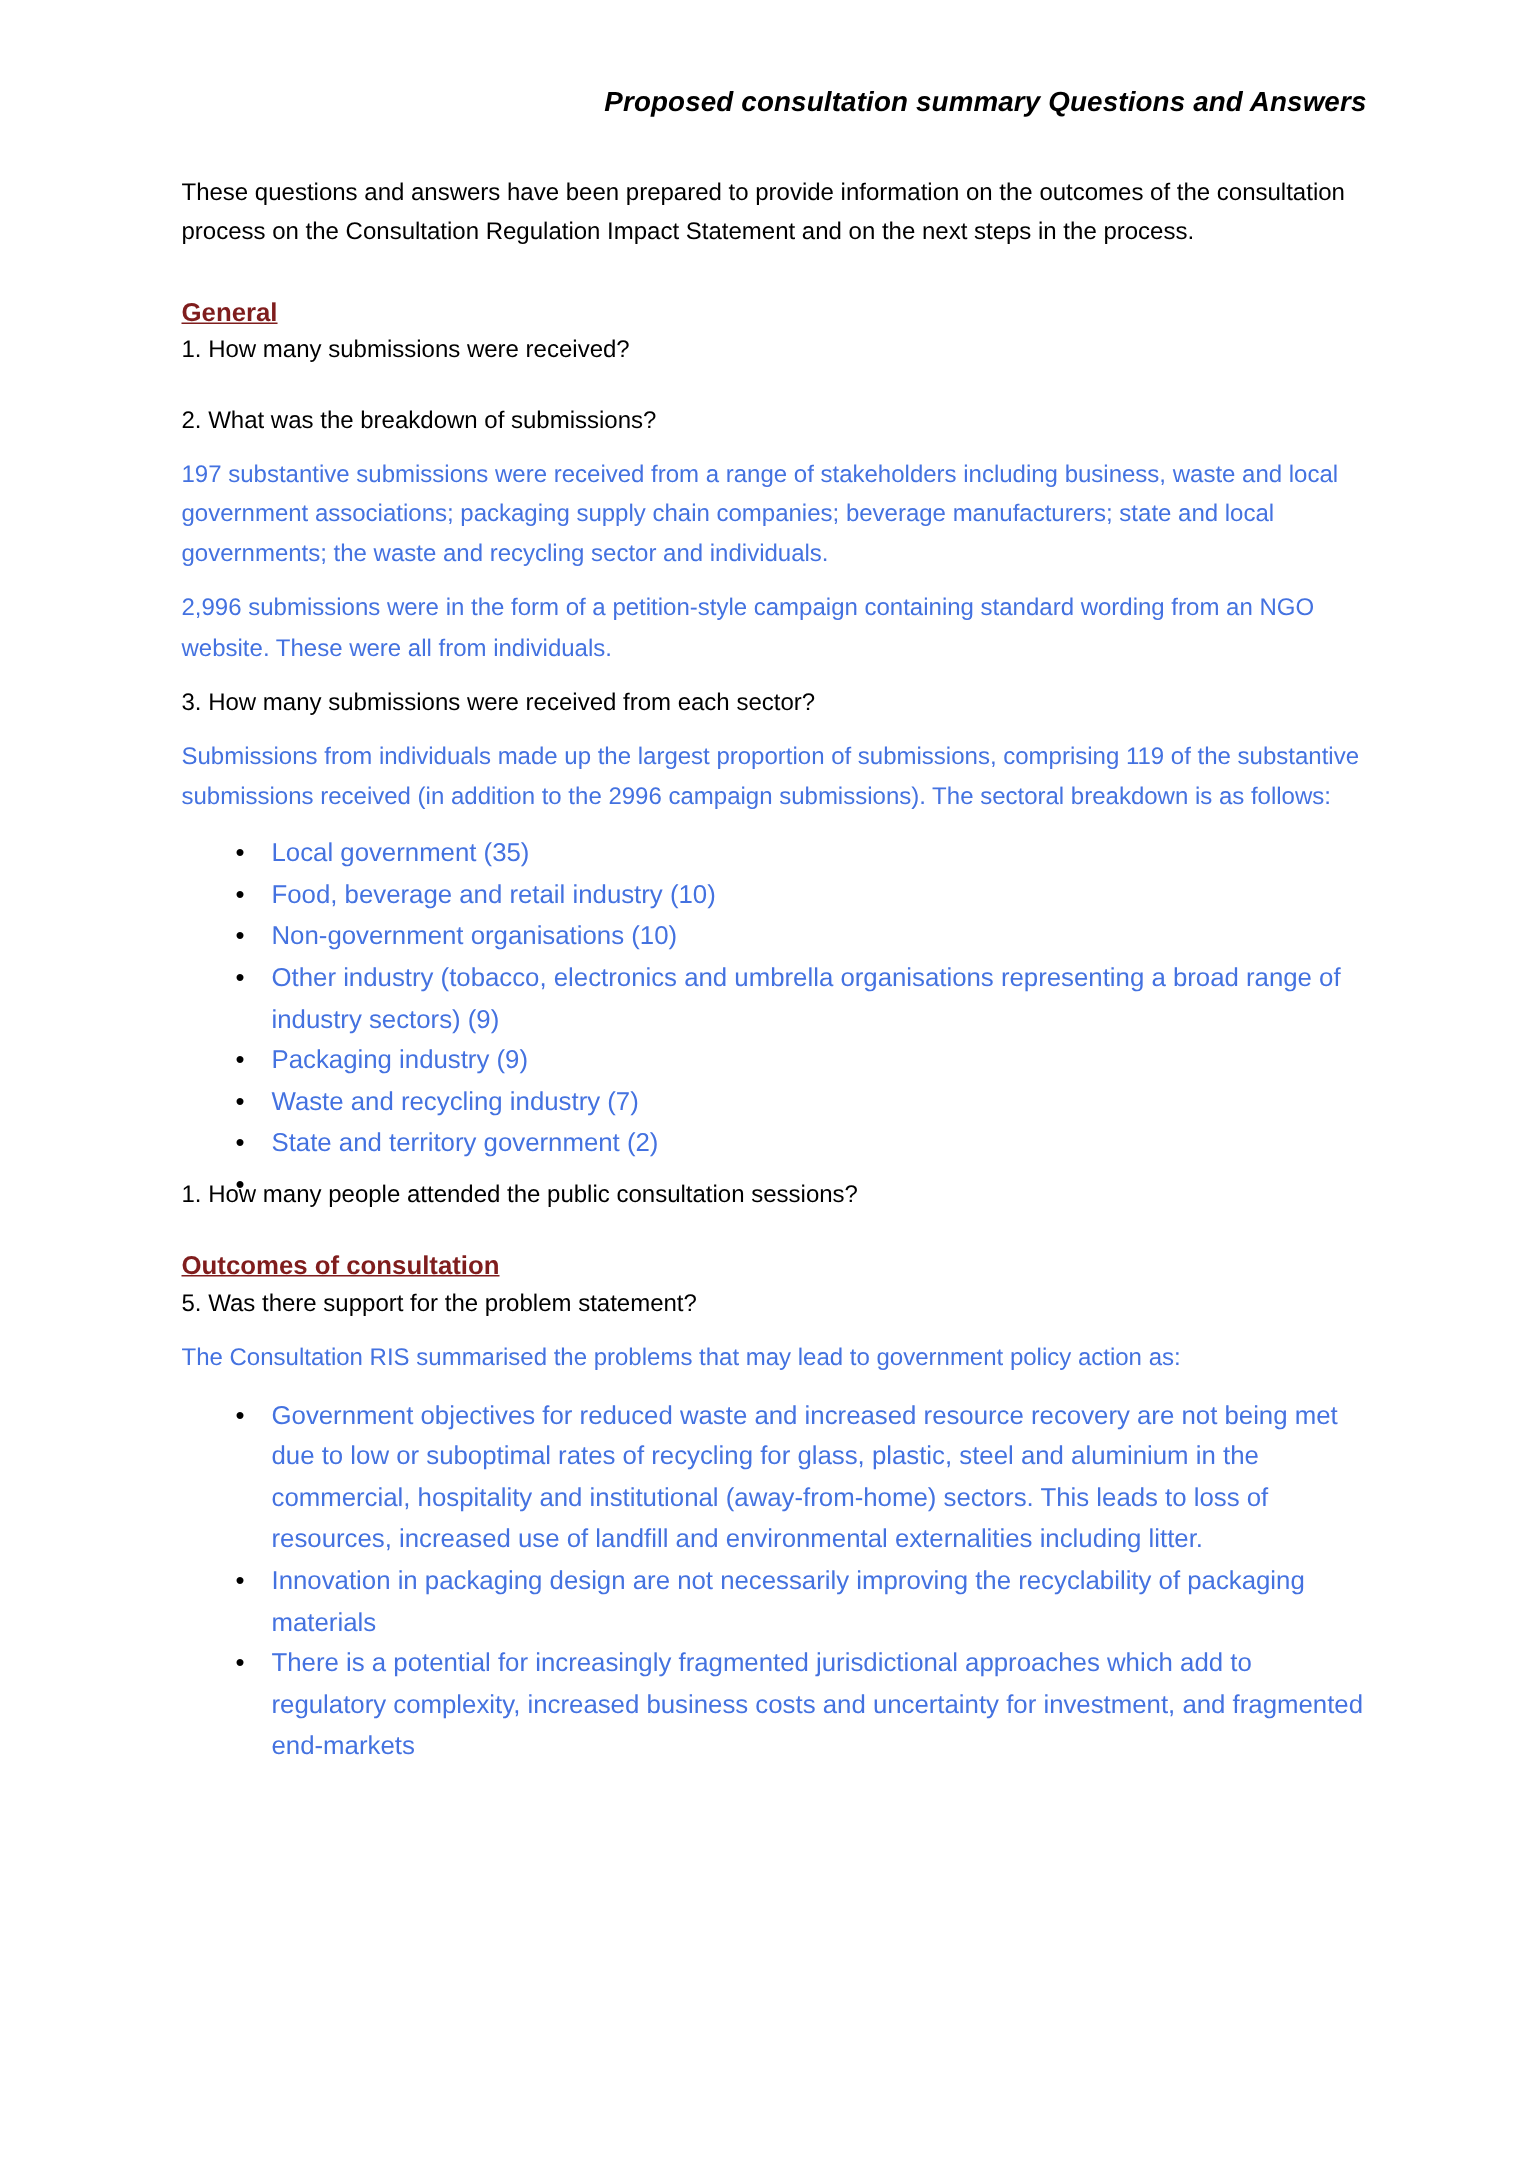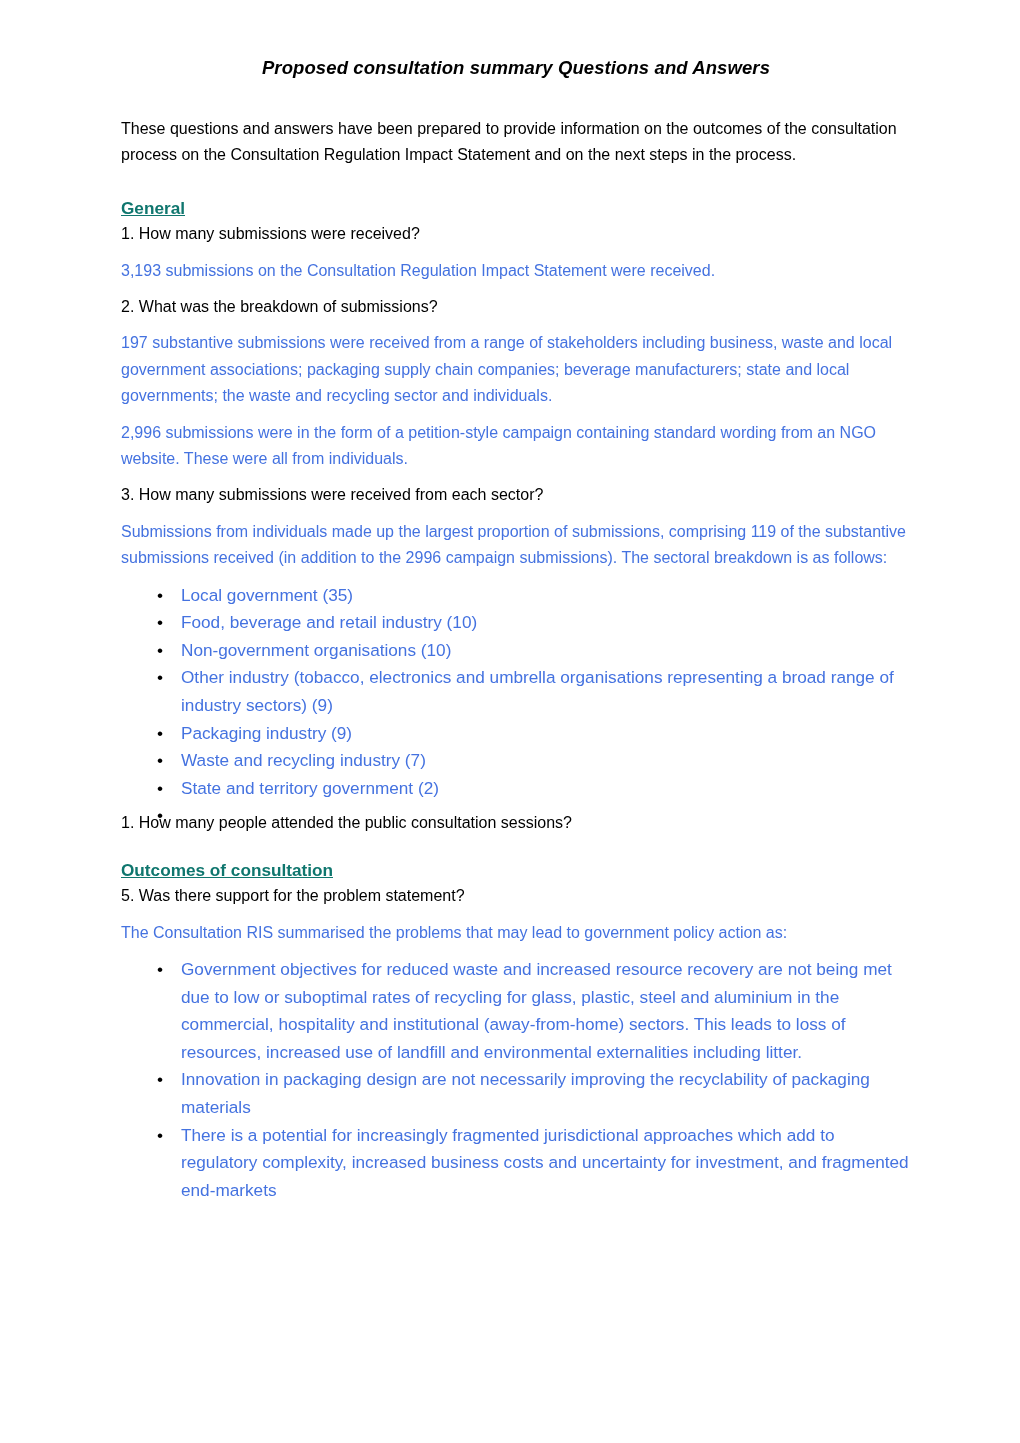--- a/index.html
+++ b/index.html
@@ -22,21 +22,21 @@
     padding: 0;
     overflow: hidden;
   }
   .content {
     position: absolute;
     left: 121px;
     top: 55px;
     width: 790px;
   }
   .doc-title {
-    text-align: center;
+    text-align: right;
     font-weight: bold;
     font-style: italic;
     font-size: 18.5px;
     line-height: 26px;
     letter-spacing: 0.1px;
     margin: 0 0 0 0;
     color: #000;
   }
   .spacer-title {
     height: 35px;
@@ -53,21 +53,21 @@
   }
   .gap-para { height: 10px; }
   .gap-block { height: 26px; }
   .gap-small { height: 8px; }
   h2.section-heading {
     margin: 0;
     font-size: 17.2px;
     line-height: 26.4px;
     font-weight: bold;
     text-decoration: underline;
-    color: #0f766e;
+    color: #7f1d1d;
   }
   ul.bullets {
     list-style: none;
     margin: 0;
     padding: 0;
   }
   ul.bullets li {
     position: relative;
     padding-left: 60px;
     font-size: 17.2px;
@@ -95,21 +95,20 @@
     <div class="spacer-title"></div>
 
     <p class="para">These questions and answers have been prepared to provide information on the outcomes of the consultation process on the Consultation Regulation Impact Statement and on the next steps in the process.</p>
 
     <div class="gap-block"></div>
 
     <h2 class="section-heading">General</h2>
 
     <p class="para">1. How many submissions were received?</p>
     <div class="gap-para"></div>
-    <p class="para answer">3,193 submissions on the Consultation Regulation Impact Statement were received.</p>
     <div class="gap-para"></div>
 
     <p class="para">2. What was the breakdown of submissions?</p>
     <div class="gap-para"></div>
     <p class="para answer">197 substantive submissions were received from a range of stakeholders including business, waste and local government associations; packaging supply chain companies; beverage manufacturers; state and local governments; the waste and recycling sector and individuals.</p>
     <div class="gap-para"></div>
     <p class="para answer">2,996 submissions were in the form of a petition-style campaign containing standard wording from an NGO  website. These were all from individuals.</p>
     <div class="gap-para"></div>
 
     <p class="para">3. How many submissions were received from each sector?</p>

